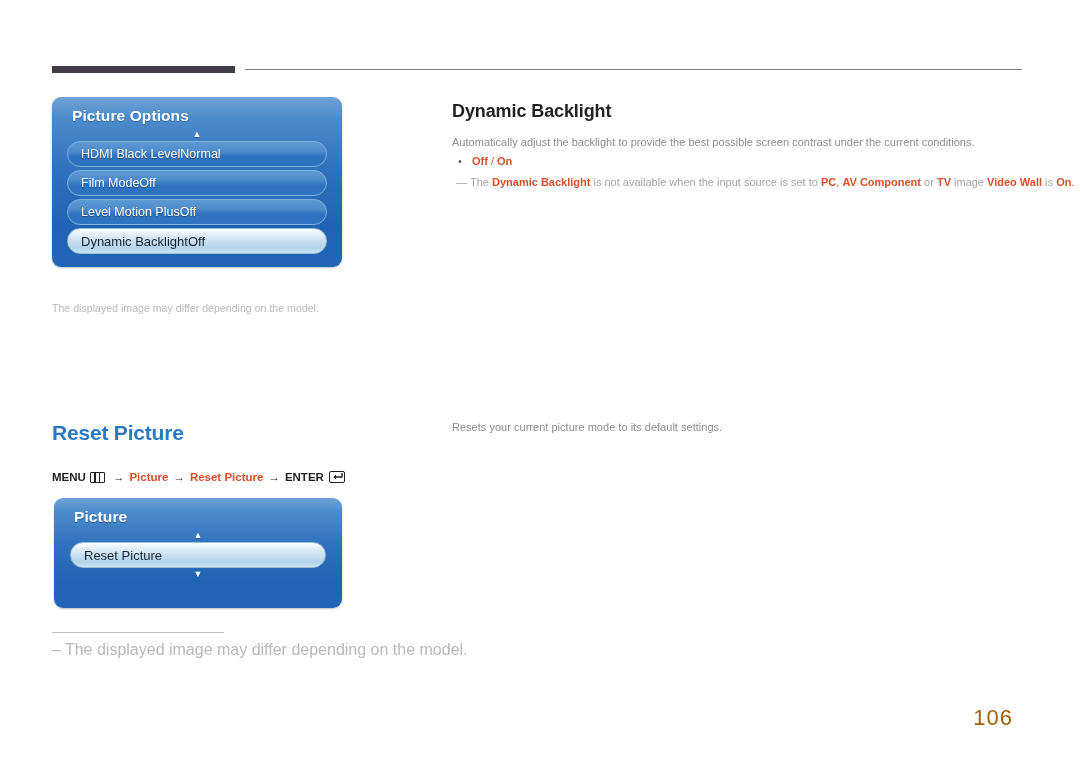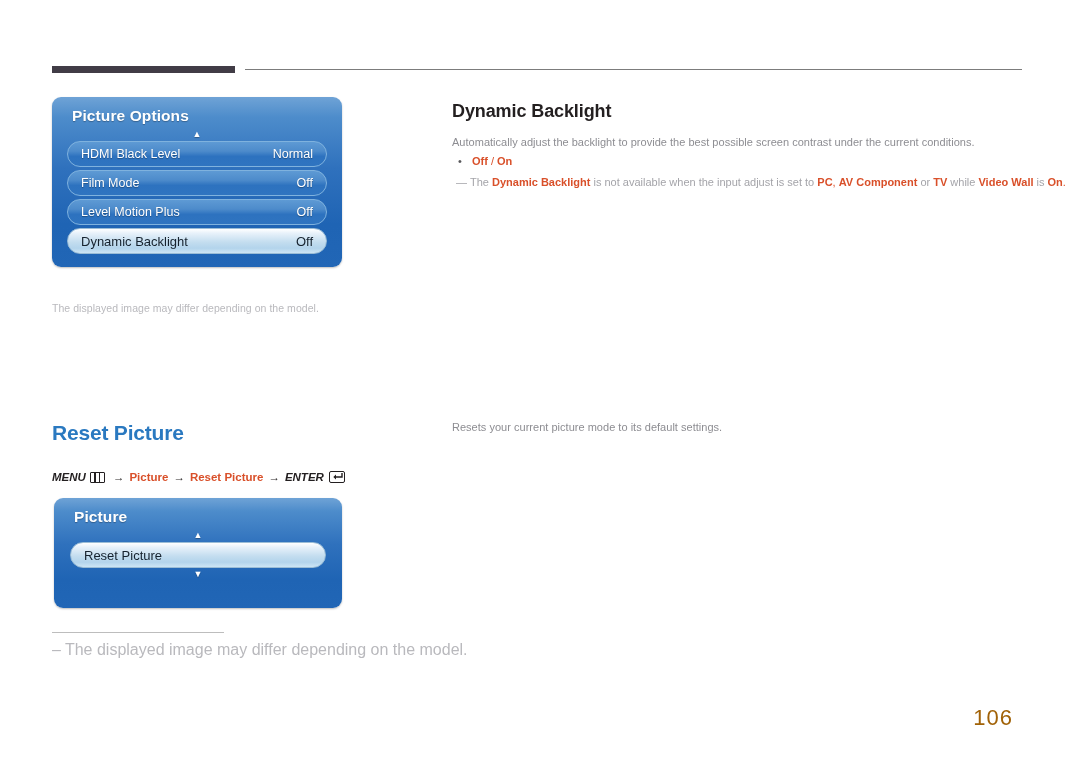--- a/index.html
+++ b/index.html
@@ -61,21 +61,20 @@
     text-align: center;
     text-shadow: 0 1px 1px rgba(0,0,0,.3);
   }
   .osd-row {
     position: relative;
     height: 26px;
     border-radius: 13px;
     box-sizing: border-box;
     display: flex;
     align-items: center;
-    justify-content: space-between;
     padding: 0 13px 0 13px;
     font-size: 12.5px;
     margin-bottom: 3px;
   }
   .osd-row.normal {
     background: linear-gradient(to bottom, #5e9ad4 0%, #4d8bcb 38%, #2d72bf 60%, #2f74c0 100%);
     border: 1px solid #7fb2de;
     color: #ffffff;
     text-shadow: 0 1px 1px rgba(0,0,0,.33);
   }
@@ -246,21 +245,21 @@
     position: absolute;
     left: 52px;
     top: 471px;
     font-size: 11.5px;
     color: #231f20;
     font-weight: bold;
     white-space: nowrap;
     display: flex;
     align-items: center;
   }
-  #menu-path .seg-dark { color: #231f20; font-style: italic; }
+  #menu-path .seg-dark { color: #231f20; }
   #menu-path .seg-orange { color: #d9502a; }
   #menu-path .arrow {
     margin: 0 5px;
     color: #231f20;
     font-weight: normal;
   }
   .ico-menu {
     display: inline-block;
     width: 15px;
     height: 11px;
@@ -338,21 +337,21 @@
   <div class="caption" id="caption-one">The displayed image may differ depending on the model.</div>
 
   <div class="h-section" id="heading-dynamic-backlight">Dynamic Backlight</div>
   <div class="body-text" id="desc-dynamic-backlight">Automatically adjust the backlight to provide the best possible screen contrast under the current conditions.</div>
 
   <div id="bullet-offon">
     <span class="dot">•</span><span>Off</span><span class="sep"> / </span><span>On</span>
   </div>
 
   <div id="note-dynamic-backlight">
-    <span class="ndash">—</span><span>The </span><b>Dynamic Backlight</b><span> is not available when the input adjust is set to </span><b>PC</b><span class="orange">, </span><b>AV Component</b><span> or </span><b>TV</b><span> while </span><b>Video Wall</b><span> is </span><b>On</b><span class="orange">.</span>
+    <span class="ndash">—</span><span>The </span><b>Dynamic Backlight</b><span> is not available when the input source is set to </span><b>PC</b><span class="orange">, </span><b>AV Component</b><span> or </span><b>TV</b><span> image </span><b>Video Wall</b><span> is </span><b>On</b><span class="orange">.</span>
   </div>
 
   <div class="h-section-blue" id="heading-reset-picture">Reset Picture</div>
   <div class="body-text" id="desc-reset-picture">Resets your current picture mode to its default settings.</div>
 
   <div id="menu-path">
     <span class="seg-dark">MENU</span>
     <span class="ico-menu"></span>
     <span class="arrow">→</span>
     <span class="seg-orange">Picture</span>

